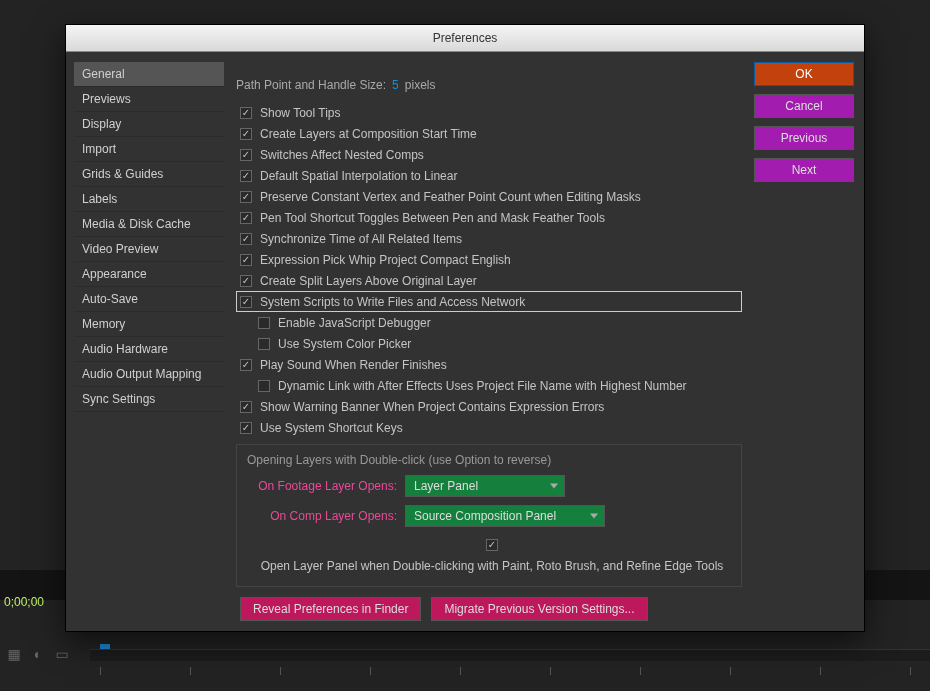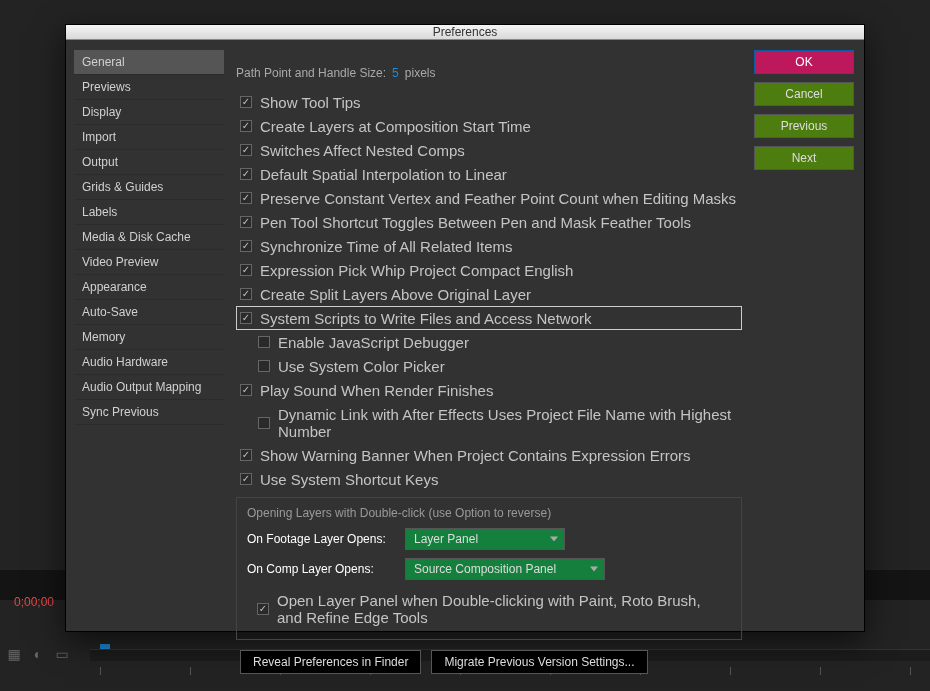--- a/index.html
+++ b/index.html
@@ -11,22 +11,22 @@
     color: #c0c0c0;
     overflow: hidden;
     position: relative;
   }
   .bg-frame {
     position: absolute; inset: 0;
     background: #232323;
   }
   .bg-dark { position: absolute; left:0; top:570px; width:100%; height:30px; background:#141414; }
   .timecode {
-    position: absolute; left: 14px; top: 595px;
-    color: #ef4444; font-size: 12px;
+    position: absolute; left: 4px; top: 595px;
+    color: #bef264; font-size: 12px;
   }
   .tl-icons {
     position: absolute; left: 6px; top: 646px;
     display:flex; gap:8px; color:#666;
   }
   .tl-icons span { width:16px;height:16px;display:flex;align-items:center;justify-content:center;font-size:14px;}
   .tl-bar {
     position:absolute; left:90px; top:649px; right:0; height:12px;
     background:#1c1c1c; border-top:1px solid #333;
   }
@@ -76,21 +76,21 @@
   }
   .row-label {
     display:flex; align-items:center; gap:6px;
     margin-bottom:10px;
     color:#a9a9a9;
   }
   .row-label .val { color:#1d8bd6; }
   .chk-row {
     display:flex; align-items:center; gap:8px;
     padding: 3.5px 4px;
-    font-size:15px;
+    font-size:12px;
     color:#c4c4c4;
   }
   .chk-row.indent1 { padding-left: 22px; }
   .chk-row.focused {
     border:1px solid #ccc;
     padding:2.5px 3px;
   }
   .checkbox {
     width:12px; height:12px;
     border:1px solid #666;
@@ -104,58 +104,58 @@
   .group {
     border:1px solid #444;
     margin-top:6px;
     padding:8px 10px 10px;
   }
   .group-title { color:#999; margin-bottom:8px; }
   .form-row {
     display:flex; align-items:center; gap:8px;
     margin:4px 0 8px;
   }
-  .form-row .lbl { width:150px; text-align:left; color:#ffffff; }
+  .form-row .lbl { width:150px; text-align:right; color:#ec4899; }
   .dropdown {
     background:#15803d;
     border:1px solid #555;
     padding:3px 22px 3px 8px;
     color:#ddd;
     min-width:160px;
     position:relative;
   }
   .dropdown .caret {
     position:absolute; right:6px; top:50%; transform:translateY(-50%);
     width:0;height:0;border-left:4px solid transparent;border-right:4px solid transparent;border-top:5px solid #aaa;
   }
   .bottom-buttons {
     display:flex; gap:10px; margin-top:10px; padding-left:4px;
   }
   .btn {
-    background:#000000;
+    background:#be185d;
     border:1px solid #555;
     padding:4px 12px;
     color:#ddd;
     font-size:12px;
     cursor:pointer;
   }
   .right-buttons {
     width:100px;
     display:flex; flex-direction:column; gap:8px;
   }
   .rbtn {
-    background:#4d7c0f;
+    background:#a21caf;
     border:1px solid #555;
     padding:4px 0;
     text-align:center;
     color:#ddd;
     cursor:pointer;
   }
   .rbtn.primary {
-    background:#be185d;
+    background:#c2410c;
     border-color:#0a5ea8;
     color:#fff;
   }
 </style>
 </head>
 <body>
 
 <div class="bg-frame"></div>
 <div class="bg-dark"></div>
 <div class="timecode">0;00;00</div>
@@ -182,31 +182,30 @@
 <div class="dialog">
   <div class="titlebar">
     <span>Preferences</span>
   </div>
   <div class="body">
     <div class="sidebar" id="sidebar">
         <div class="sidebar-item selected">General</div>
         <div class="sidebar-item">Previews</div>
         <div class="sidebar-item">Display</div>
         <div class="sidebar-item">Import</div>
-        <div class="sidebar-item">Output</div>
         <div class="sidebar-item">Grids &amp; Guides</div>
         <div class="sidebar-item">Labels</div>
         <div class="sidebar-item">Media &amp; Disk Cache</div>
         <div class="sidebar-item">Video Preview</div>
         <div class="sidebar-item">Appearance</div>
         <div class="sidebar-item">Auto-Save</div>
         <div class="sidebar-item">Memory</div>
         <div class="sidebar-item">Audio Hardware</div>
         <div class="sidebar-item">Audio Output Mapping</div>
-        <div class="sidebar-item">Sync Previous</div>
+        <div class="sidebar-item">Sync Settings</div>
       </div>
     <div class="main">
       <div class="row-label">
         <span>Path Point and Handle Size:</span>
         <span class="val">5</span>
         <span>pixels</span>
       </div>
       <div id="checks">
           <div class="chk-row">
             <span class="checkbox checked"></span>
@@ -282,21 +281,21 @@
             <span class="caret"></span>
           </div>
         </div>
         <div class="form-row">
           <span class="lbl">On Comp Layer Opens:</span>
           <div class="dropdown" style="min-width:200px;">
             <span>Source Composition Panel</span>
             <span class="caret"></span>
           </div>
         </div>
-        <div class="chk-row" style="padding-left:10px;">
+        <div class="chk-row" style="padding-left:10px;flex-direction:column;">
           <span class="checkbox checked"></span>
           <span>Open Layer Panel when Double-clicking with Paint, Roto Brush, and Refine Edge Tools</span>
         </div>
       </div>
       <div class="bottom-buttons" id="bottom-btns">
           <div class="btn">Reveal Preferences in Finder</div>
           <div class="btn">Migrate Previous Version Settings...</div>
         </div>
     </div>
     <div class="right-buttons" id="right-btns">

